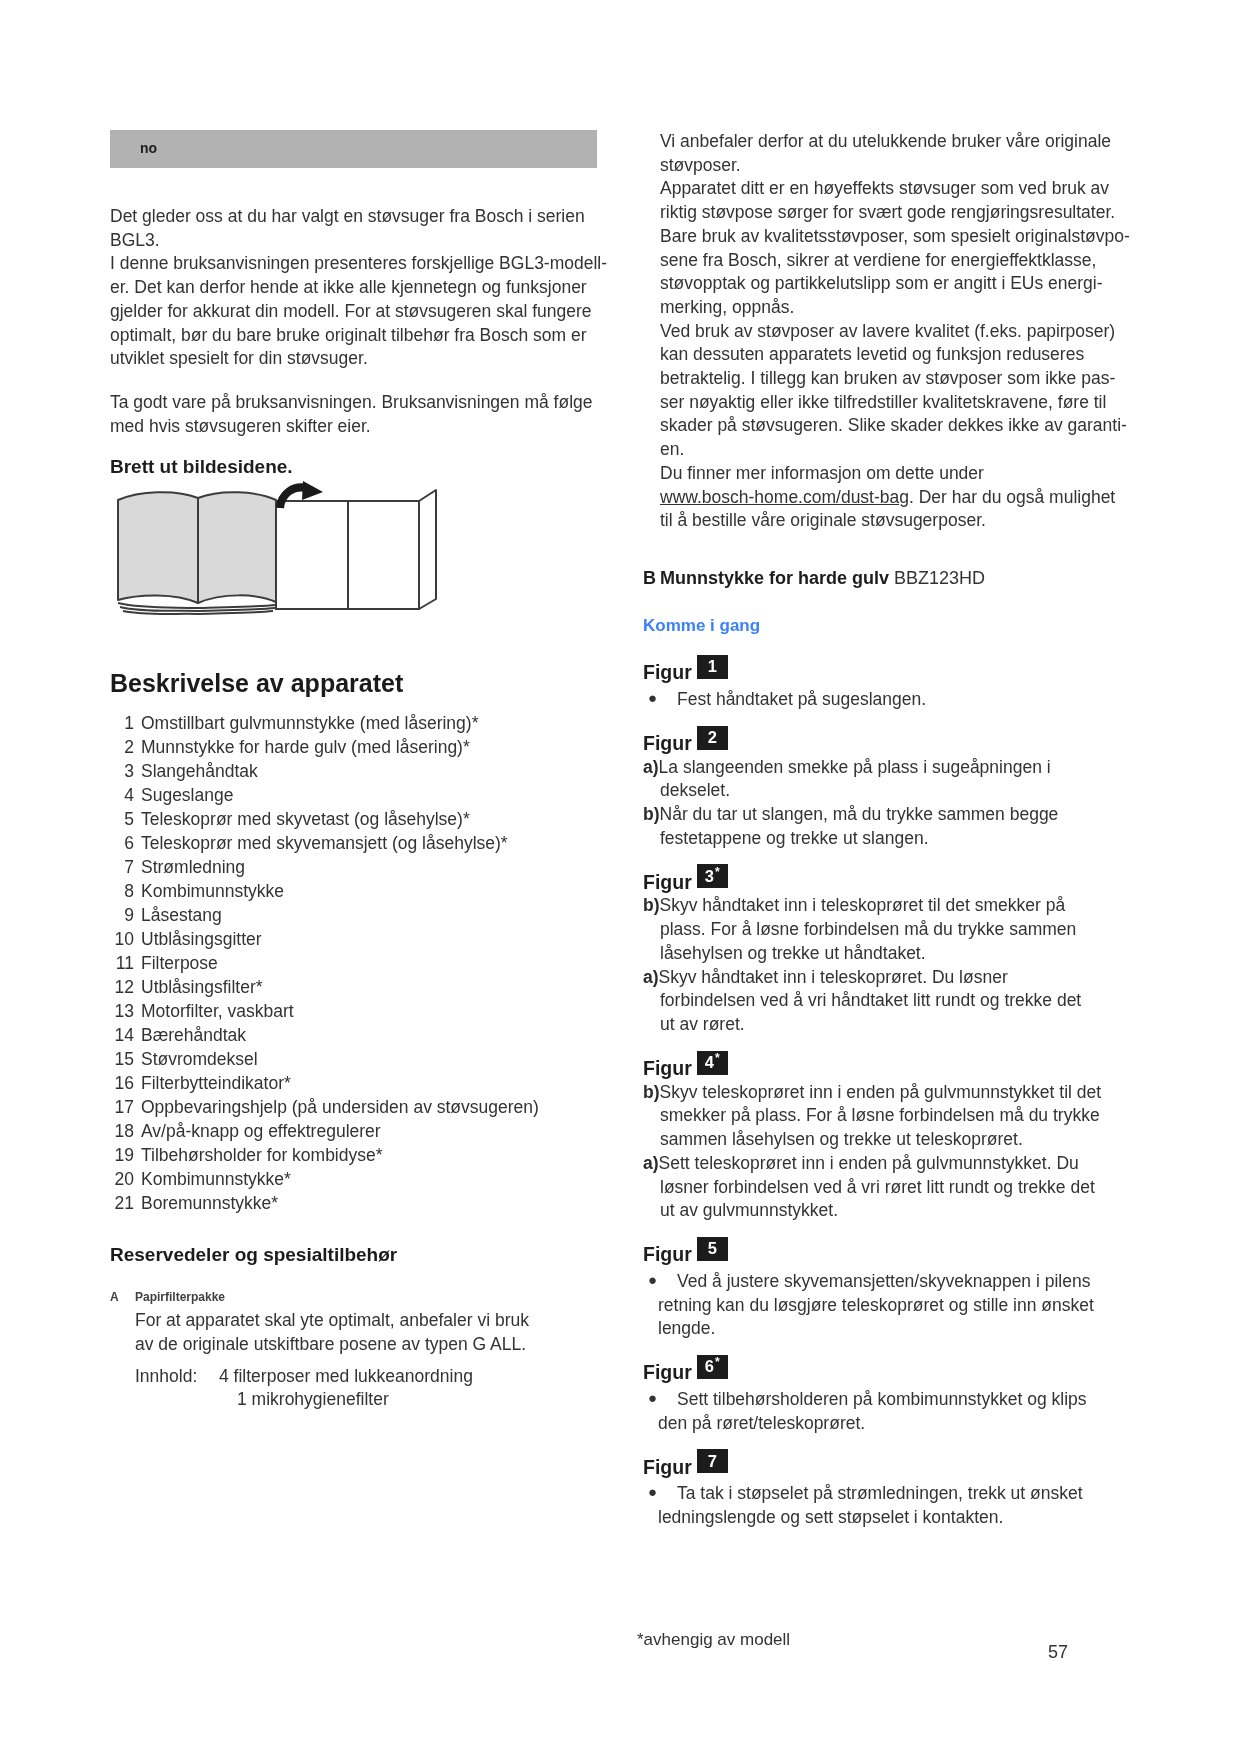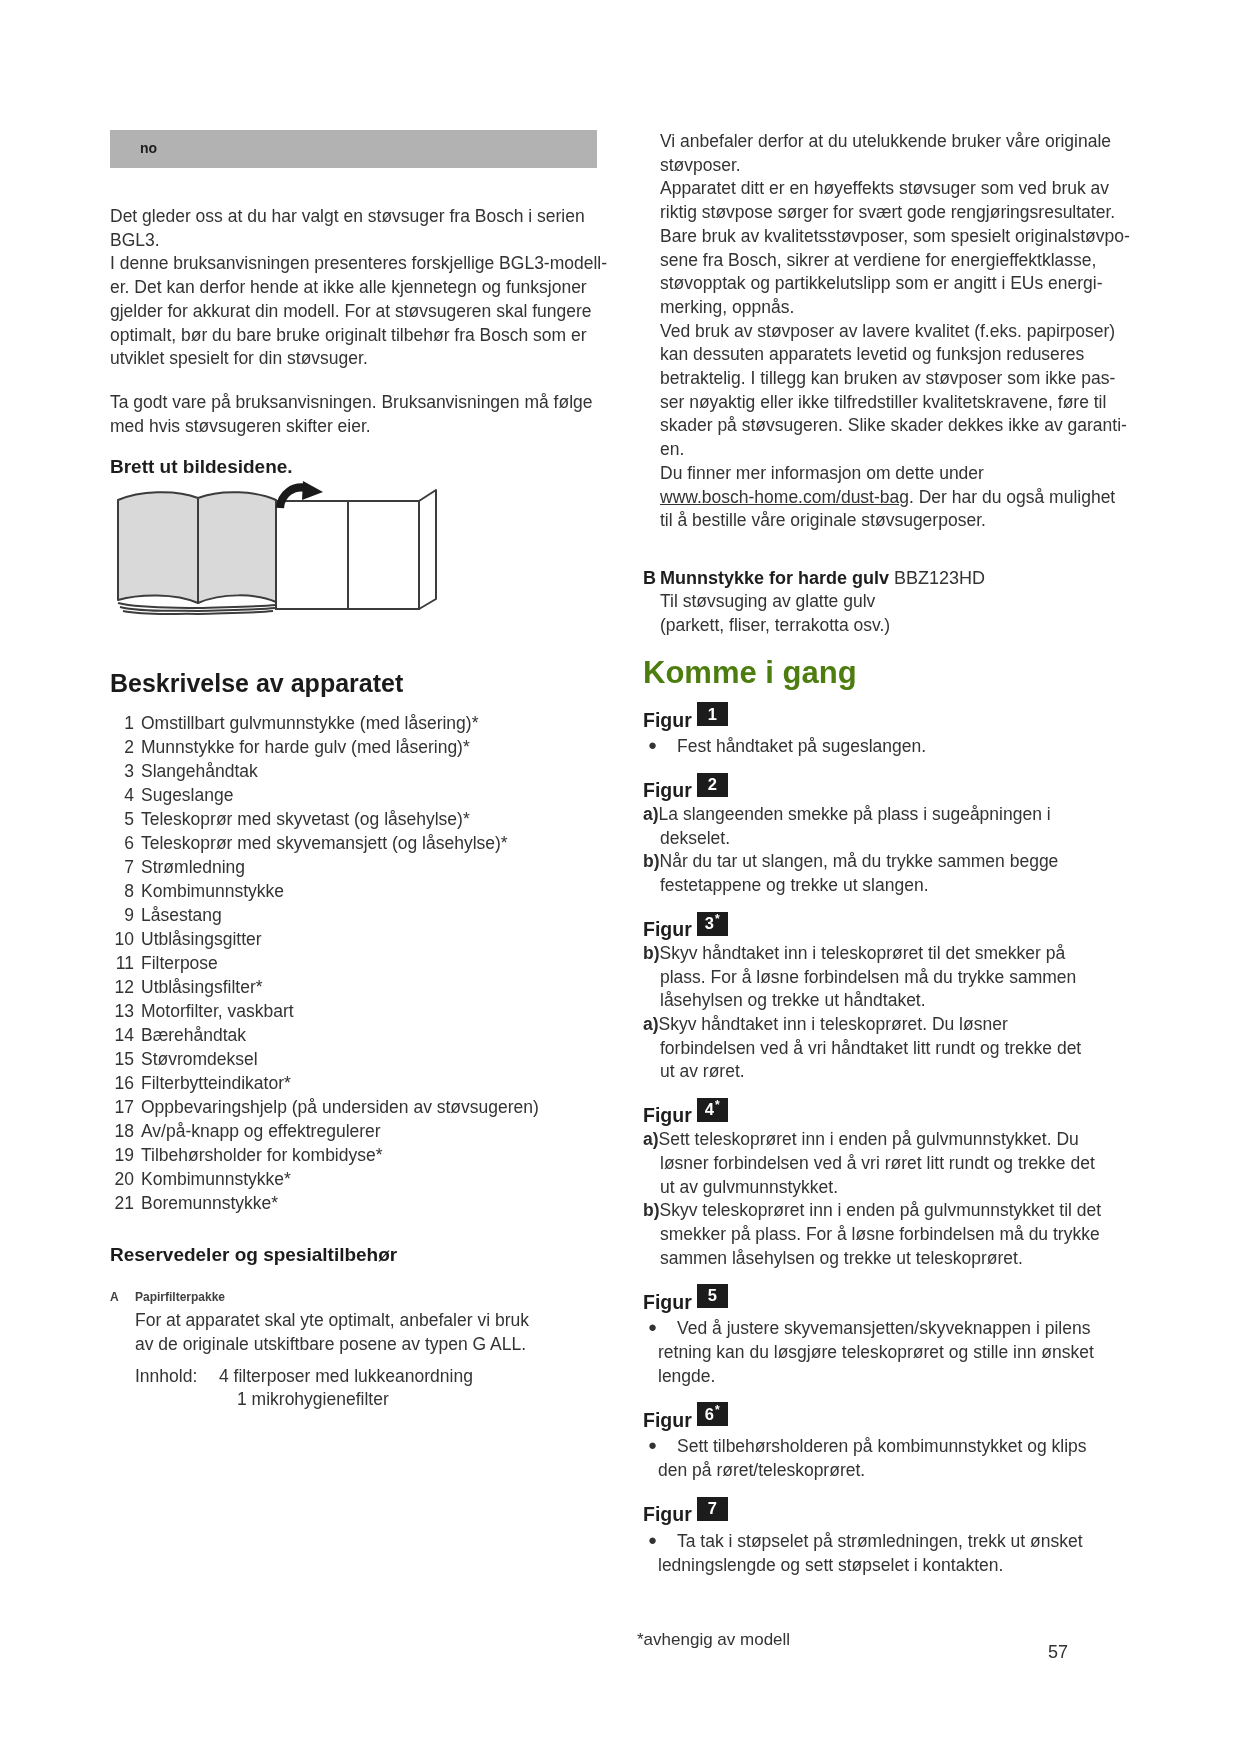--- a/index.html
+++ b/index.html
@@ -30,21 +30,21 @@
   .innhold-lines .l2{padding-left:18px;}
   
   .rc{padding-left:17px;}
   .intro-a{margin:2px 0 0 0;}
   .intro-b,.intro-c{margin:0;}
   .linku{text-decoration:underline;cursor:pointer;}
   .b-sec{margin-top:33px;}
   .b-head{font-size:18px;line-height:24px;color:#1d1d1d;}
   .b-head .bmark{display:inline-block;width:17px;}
   .b-head .bcode{font-weight:400;color:#333;}
-  .h-start{margin:21px 0 0 0;font-size:31px;font-weight:700;color:#4d7c0f;line-height:30px;}
+  .h-start{margin:21px 0 0 0;font-size:17px;font-weight:700;color:#3b82f6;line-height:30px;}
   .figure{margin-top:18px;}
   .fig-label{font-size:19.5px;font-weight:700;color:#1d1d1d;height:26px;display:flex;align-items:flex-end;}
   .fig-box{display:inline-flex;align-items:center;justify-content:center;min-width:31px;height:24px;
            background:#1c1c1c;color:#ffffff;font-size:16.5px;font-weight:700;margin-left:5px;
            transform:translateY(-6px);padding:0 3px;box-sizing:border-box;}
   .fig-star{font-size:12px;position:relative;top:-4px;margin-left:1px;}
   .bullet{position:relative;padding-left:15px;text-indent:19px;margin-top:3px;}
   .bullet .dot{position:absolute;left:5px;top:-2px;text-indent:0;font-size:15px;}
   .ab{padding-left:17px;text-indent:-17px;}
   .ab b{font-weight:700;color:#2b2b2b;}
@@ -216,22 +216,20 @@
     <p class="intro-b rc">
       <span class="linku">www.bosch-home.com/dust-bag</span><span>. Der har du også mulighet</span>
     </p>
     <p class="intro-c rc">til å bestille våre originale støvsugerposer.</p>
 
     <div class="b-sec">
       <div class="b-head">
         <b><span class="bmark">B</span><span>Munnstykke for harde gulv</span></b>
         <span class="bcode">BBZ123HD</span>
       </div>
-      <p class="rc prel" style="margin:0">Til støvsuging av glatte gulv
-(parkett, fliser, terrakotta osv.)</p>
     </div>
 
     <h1 class="h-start">Komme i gang</h1>
 
     <div>
         <section class="figure">
           <div class="fig-label">
             <span>Figur</span>
             <span class="fig-box">
               <span>1</span>
@@ -267,26 +265,26 @@
 ut av røret.</span></div>
         </section>
         <section class="figure">
           <div class="fig-label">
             <span>Figur</span>
             <span class="fig-box">
               <span>4</span>
               <span class="fig-star">*</span>
             </span>
           </div>
+          <div class="ab"><b>b)</b><span class="prel">Skyv teleskoprøret inn i enden på gulvmunnstykket til det
+smekker på plass. For å løsne forbindelsen må du trykke
+sammen låsehylsen og trekke ut teleskoprøret.</span></div>
           <div class="ab"><b>a)</b><span class="prel">Sett teleskoprøret inn i enden på gulvmunnstykket. Du
 løsner forbindelsen ved å vri røret litt rundt og trekke det
 ut av gulvmunnstykket.</span></div>
-          <div class="ab"><b>b)</b><span class="prel">Skyv teleskoprøret inn i enden på gulvmunnstykket til det
-smekker på plass. For å løsne forbindelsen må du trykke
-sammen låsehylsen og trekke ut teleskoprøret.</span></div>
         </section>
         <section class="figure">
           <div class="fig-label">
             <span>Figur</span>
             <span class="fig-box">
               <span>5</span>
             </span>
           </div>
           <div class="bullet"><span class="dot">●</span><span class="prel">Ved å justere skyvemansjetten/skyveknappen i pilens
 retning kan du løsgjøre teleskoprøret og stille inn ønsket

